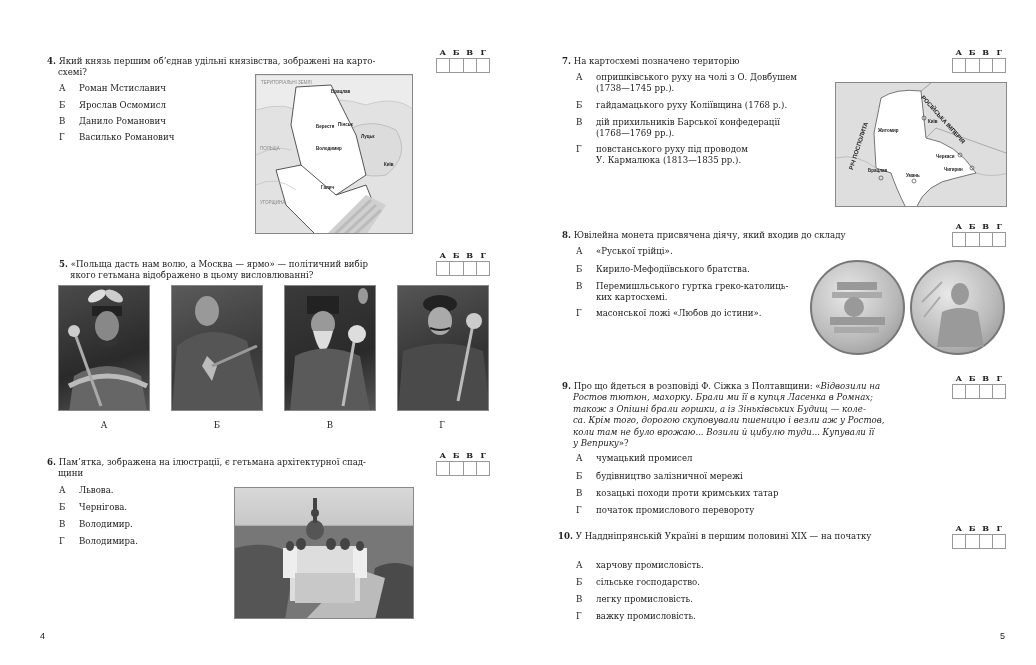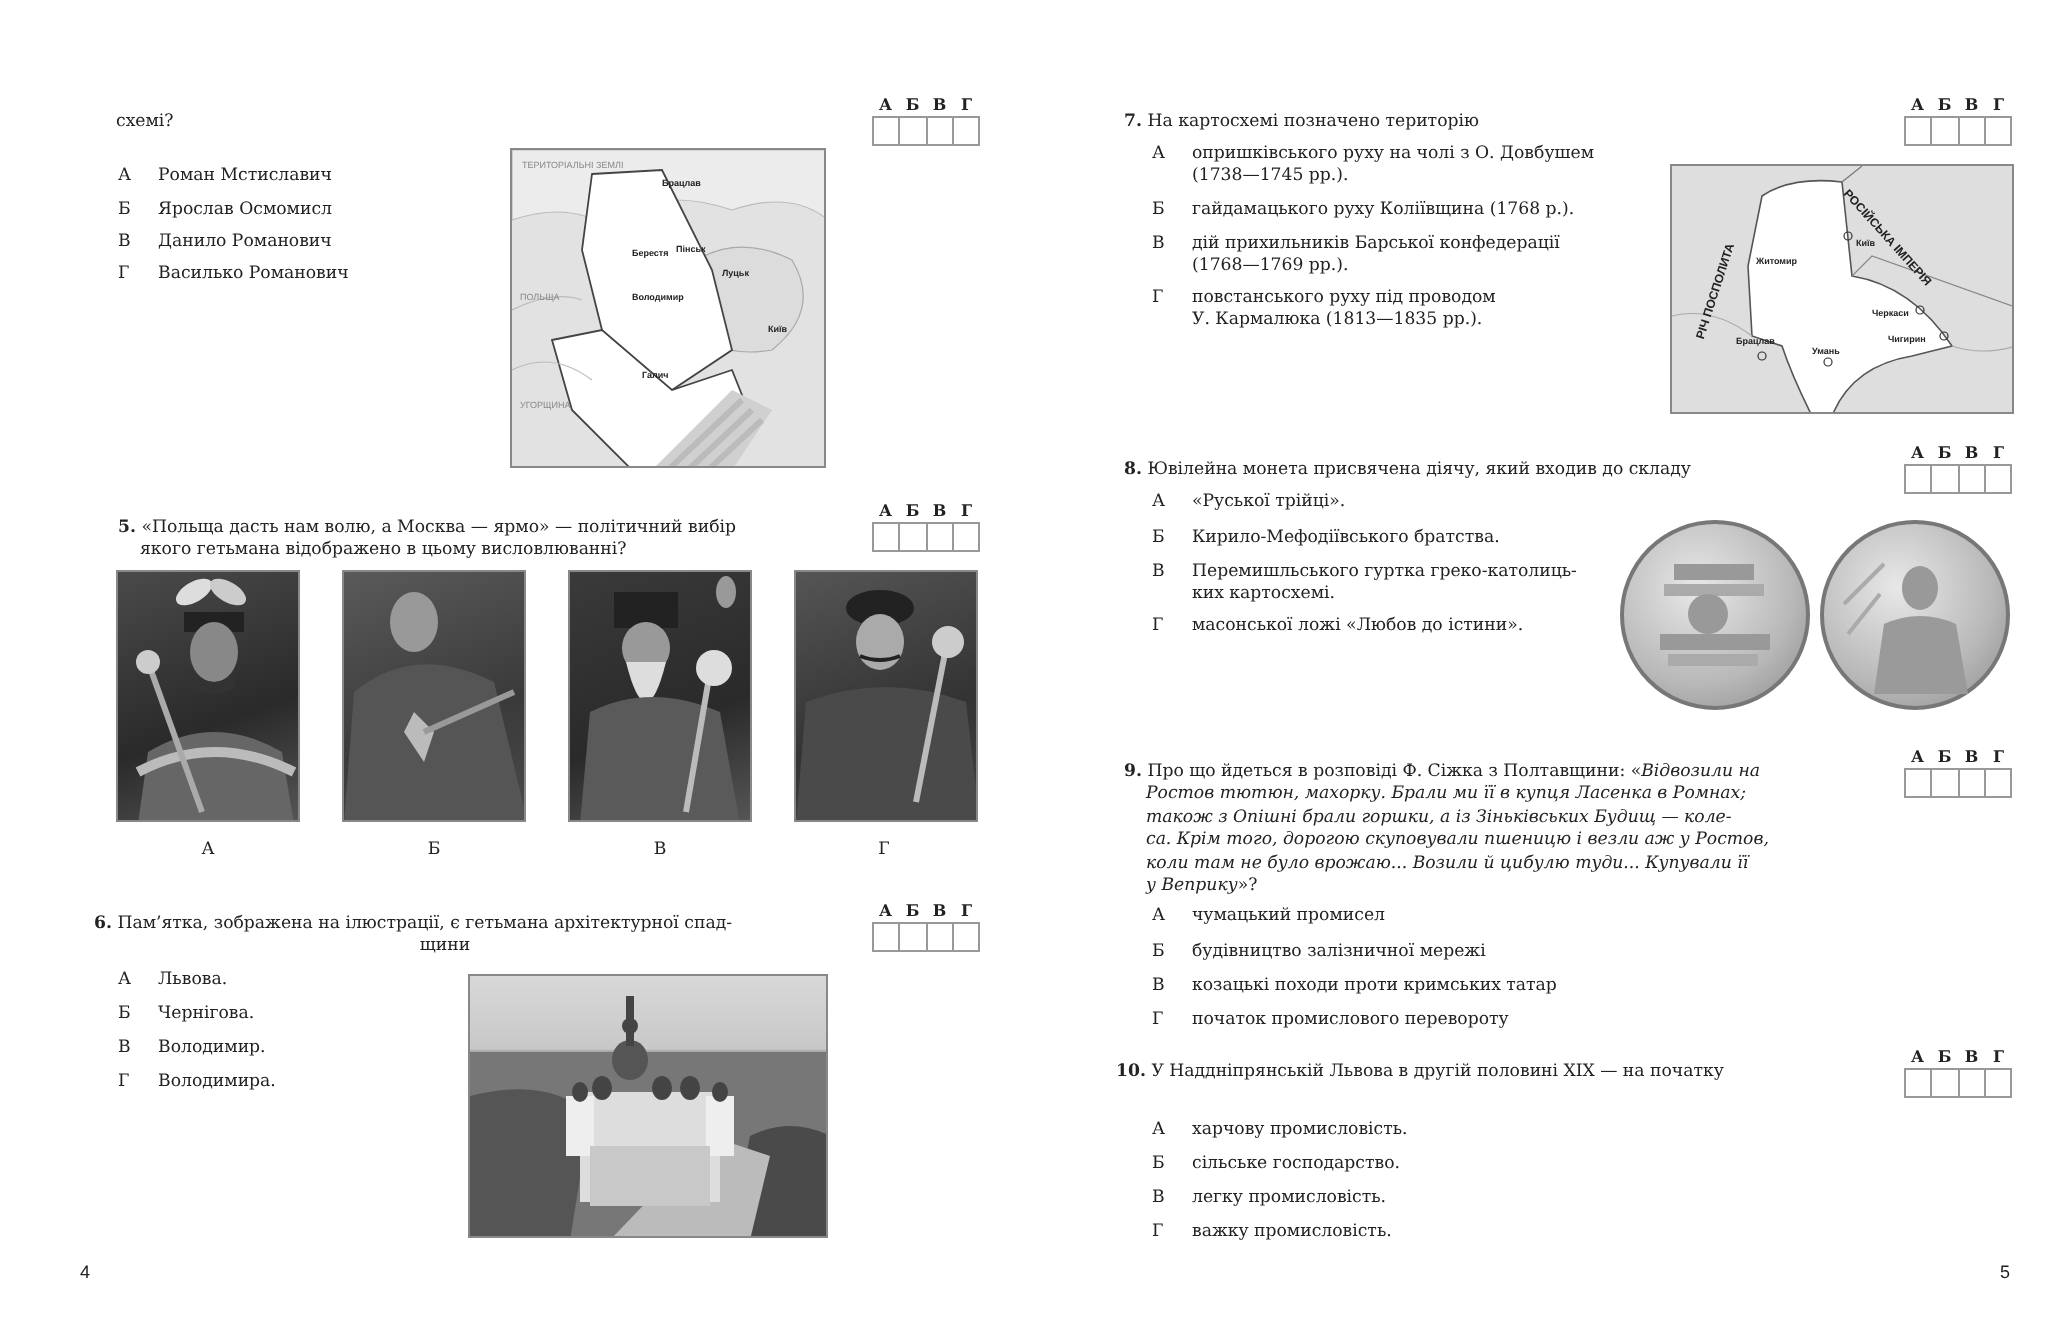--- a/index.html
+++ b/index.html
@@ -28,20 +28,21 @@
   .maplabel.light { color: #888; font-weight: normal; }
   svg { display: block; }
 </style>
 </head>
 <body>
 
 <div class="page left">
 
   <div class="q" style="left:0;top:0;width:518px;height:240px;">
     <div class="qtext" style="left:47px;top:56px;width:330px;">
+      <div><span class="qnum">4.</span> <span>Який князь першим об’єднав удільні князівства, зображені на карто-</span></div>
       <div style="padding-left:11px;">схемі?</div>
     </div>
     <div class="opt" style="left:59px;top:83px;">
         <span class="letter">А</span>
         <span class="otext">Роман Мстиславич</span>
       </div>
     <div class="opt" style="left:59px;top:100px;">
         <span class="letter">Б</span>
         <span class="otext">Ярослав Осмомисл</span>
       </div>
@@ -158,21 +159,21 @@
     </div>
     <div class="caption" style="left:94px;top:180px;">А</div>
     <div class="caption" style="left:207px;top:180px;">Б</div>
     <div class="caption" style="left:320px;top:180px;">В</div>
     <div class="caption" style="left:432px;top:180px;">Г</div>
   </div>
 
   <div class="q" style="left:0;top:445px;width:518px;height:180px;">
     <div class="qtext" style="left:47px;top:12px;width:340px;">
       <div><span class="qnum">6.</span> <span>Пам’ятка, зображена на ілюстрації, є гетьмана архітектурної спад-</span></div>
-      <div style="padding-left:11px;text-align:center;">щини</div>
+      <div style="padding-left:11px;">щини</div>
     </div>
     <div class="opt" style="left:59px;top:40px;">
         <span class="letter">А</span>
         <span class="otext">Львова.</span>
       </div>
     <div class="opt" style="left:59px;top:57px;">
         <span class="letter">Б</span>
         <span class="otext">Чернігова.</span>
       </div>
     <div class="opt" style="left:59px;top:74px;">
@@ -378,21 +379,21 @@
           <div></div>
           <div></div>
           <div></div>
           <div></div>
         </div>
     </div>
   </div>
 
   <div class="q" style="left:0;top:520px;width:518px;height:110px;">
     <div class="qtext" style="left:40px;top:11px;width:380px;">
-      <div><span class="qnum">10.</span> <span>У Наддніпрянській Львова в другій половині XIX — на початку</span></div>
+      <div><span class="qnum">10.</span> <span>У Наддніпрянській Україні в першим половині XIX — на початку</span></div>
     </div>
     <div class="opt" style="left:58px;top:40px;">
         <span class="letter">А</span>
         <span class="otext">харчову промисловість.</span>
       </div>
     <div class="opt" style="left:58px;top:57px;">
         <span class="letter">Б</span>
         <span class="otext">сільське господарство.</span>
       </div>
     <div class="opt" style="left:58px;top:74px;">

